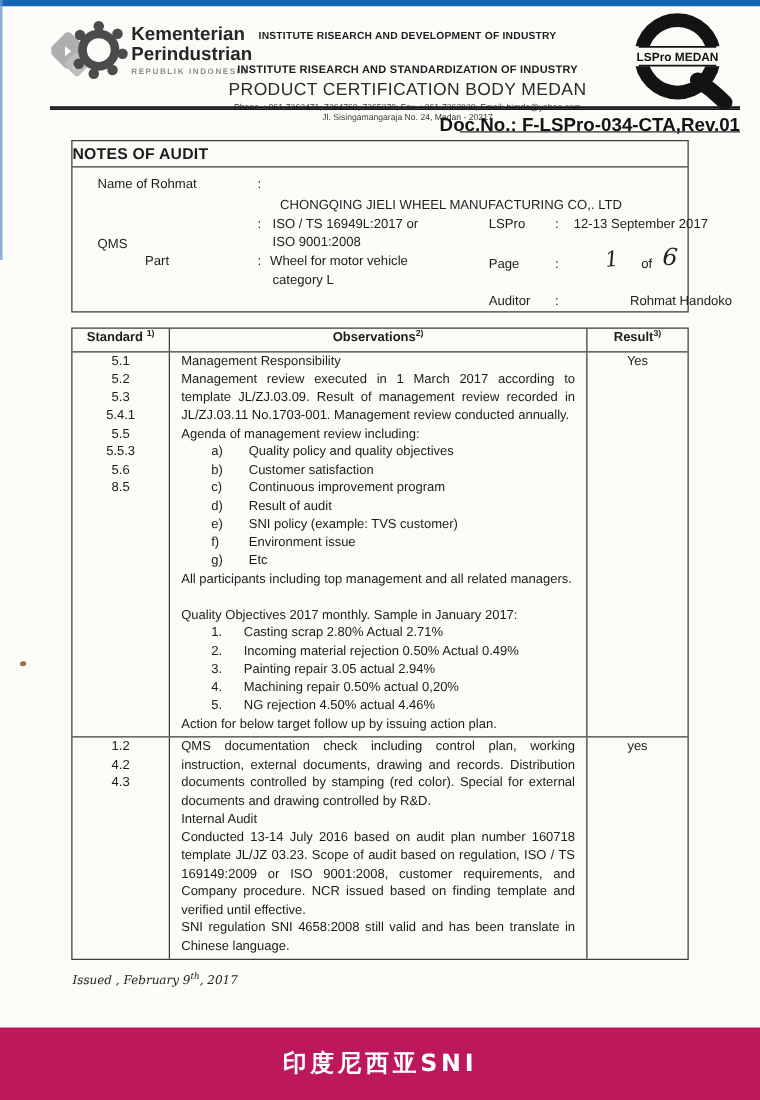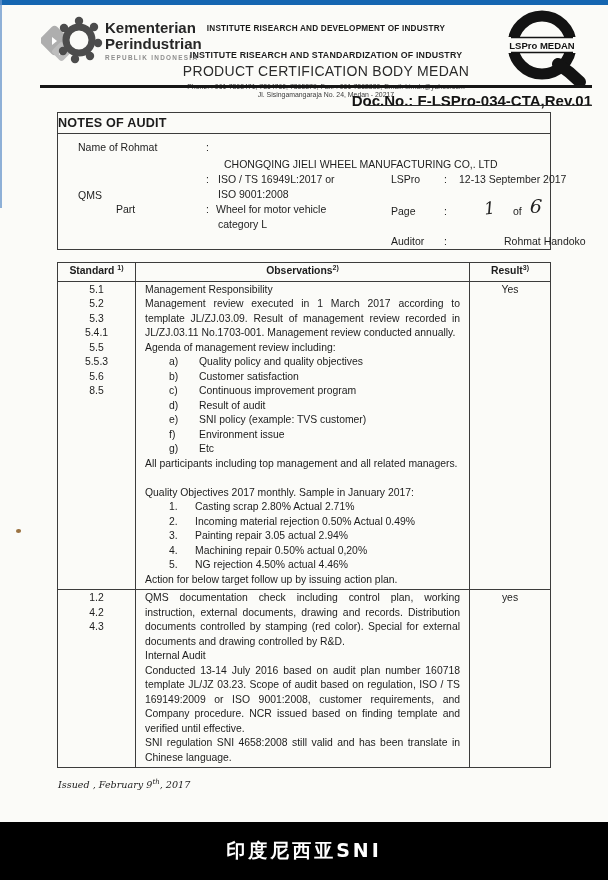--- a/index.html
+++ b/index.html
@@ -57,21 +57,21 @@
   .just { text-align:justify; }
   .li { display:flex; padding-left:24px; }
   .li .m { width:30px; flex:none; }
   .li.num .m { width:26px; }
   .blank { height:14.5px; }
 
   .issued { margin:0; padding:0; font-family:"DejaVu Serif",serif; font-style:italic;
             font-size:9.6px; color:#222; }
   .issued-wrap { position:absolute; left:58px; top:774px; }
 
-  .banner { position:absolute; left:0; bottom:0; width:608px; height:58px; background:#000000;
+  .banner { position:absolute; left:0; bottom:0; width:608px; height:58px; background:#be185d;
             display:flex; align-items:center; justify-content:center; }
   .banner .btxt { color:#ffffff; font-weight:bold; font-size:19px; letter-spacing:3px;
                   font-family:"DejaVu Sans",sans-serif; }
 </style>
 </head>
 <body>
 
 <div class="page">
   <div class="topbar"></div>
   <div class="leftline"></div>

